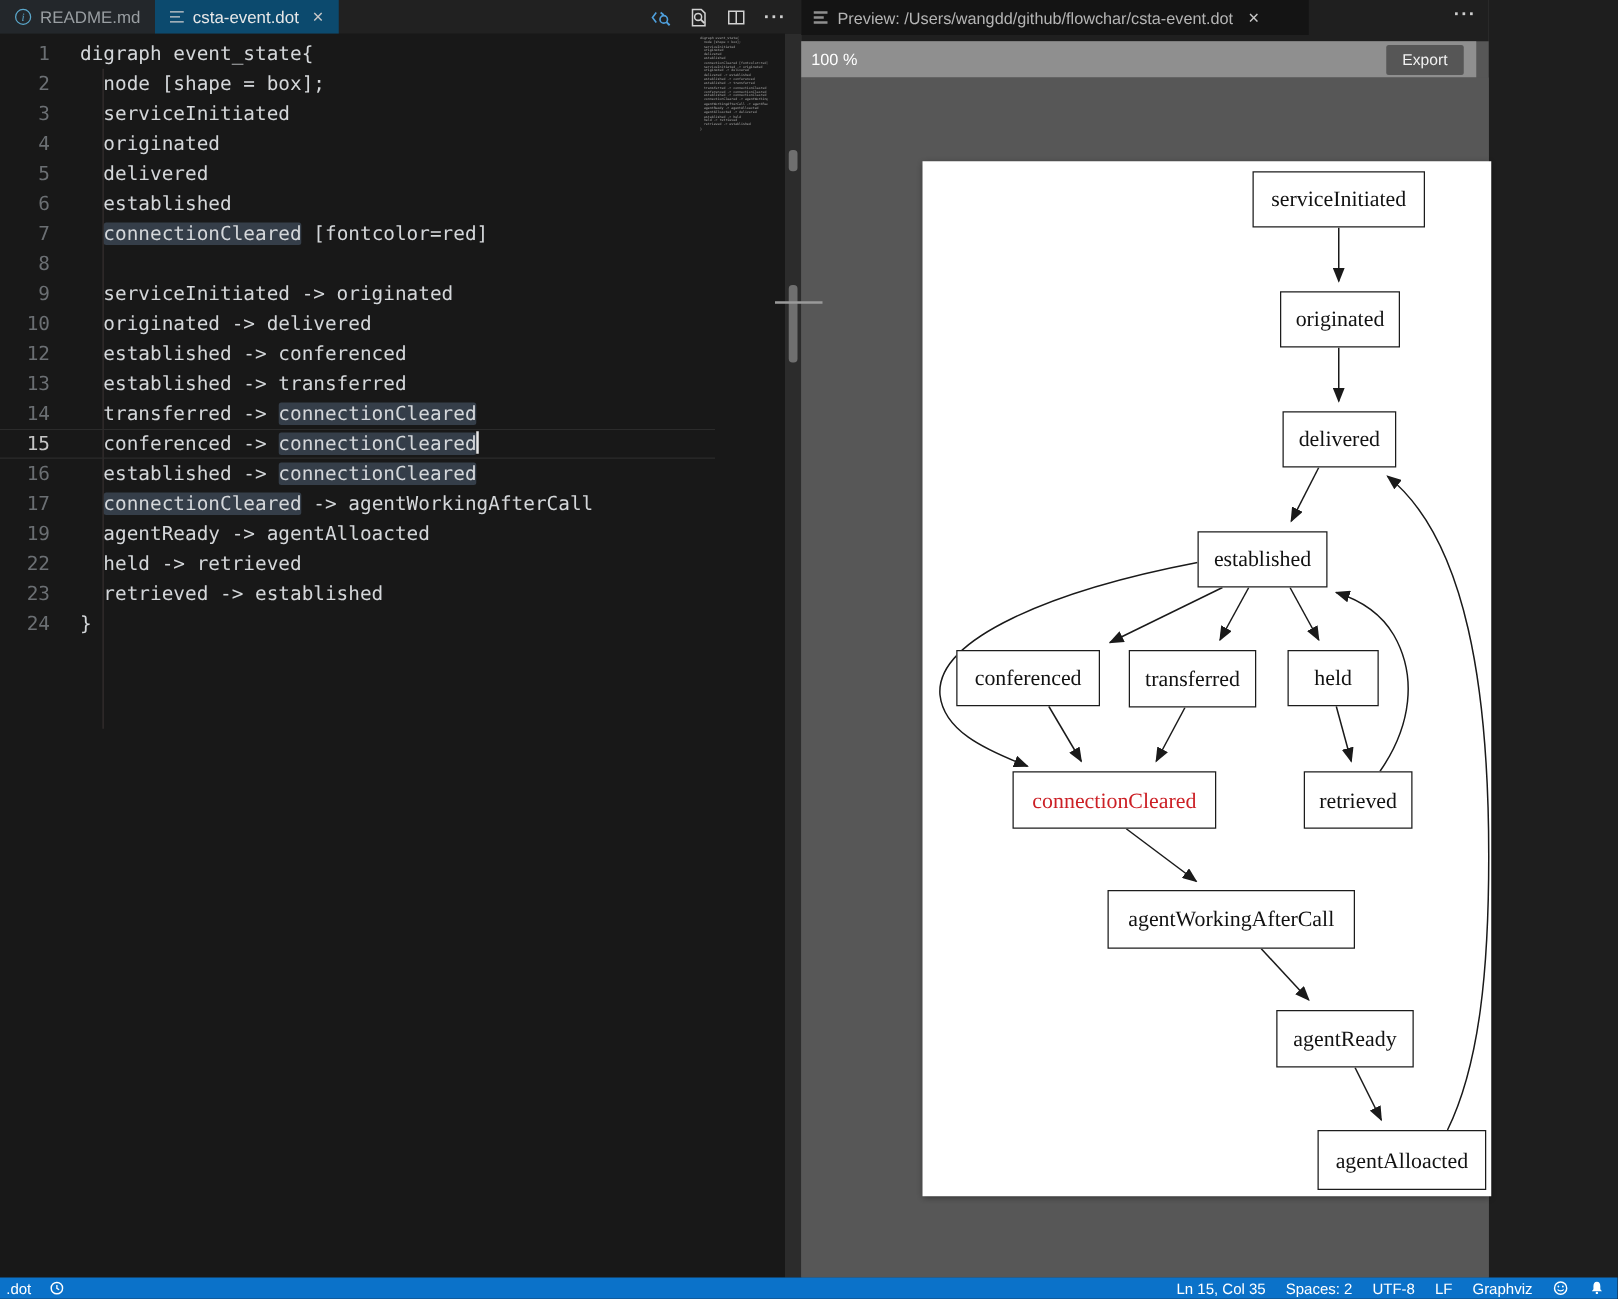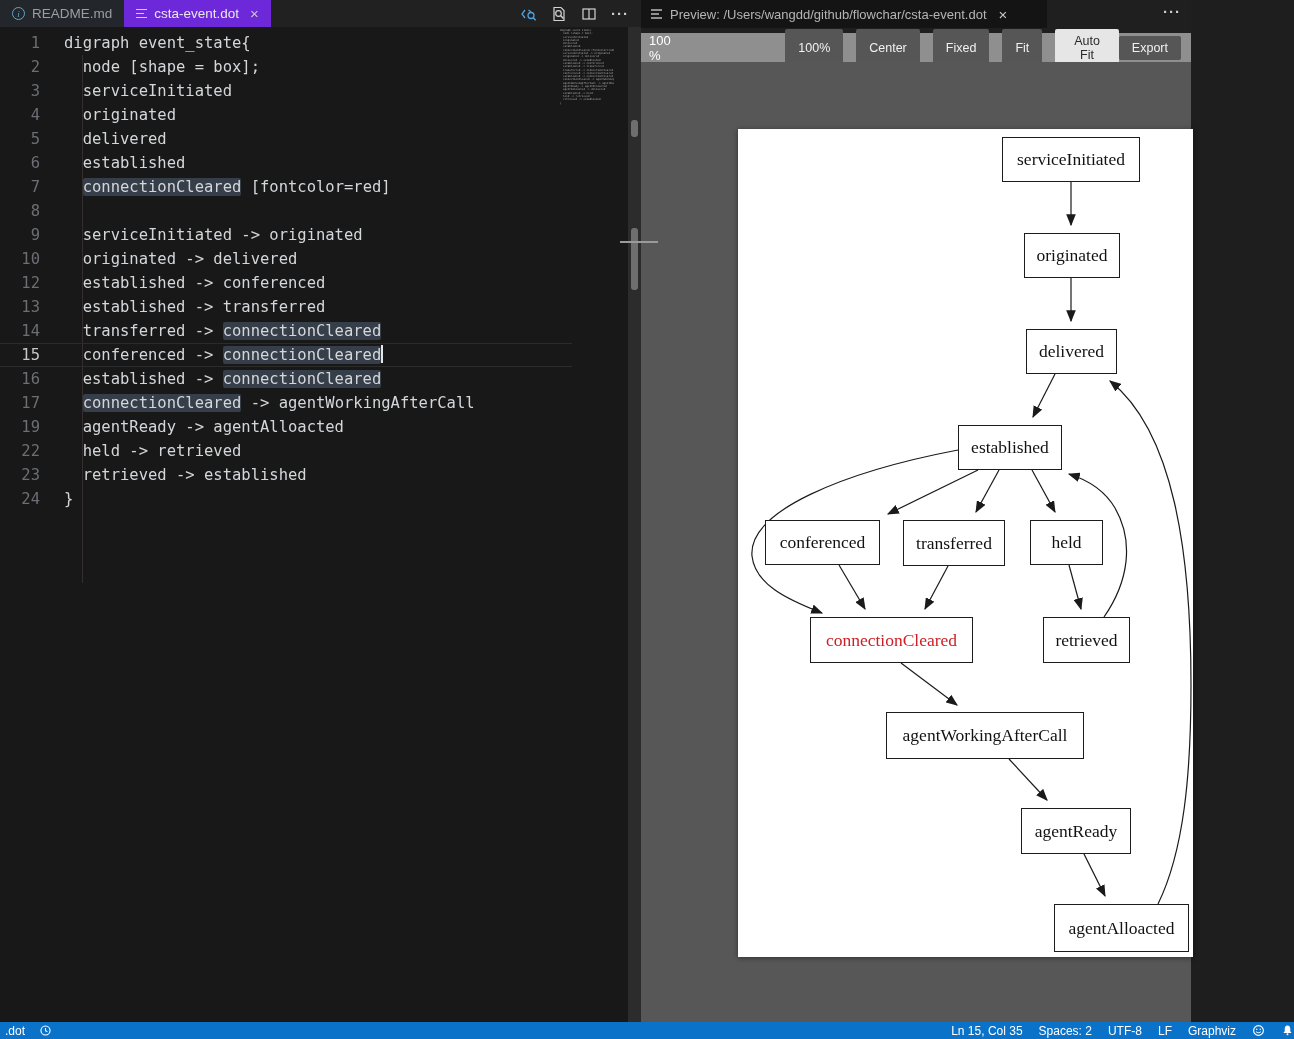--- a/index.html
+++ b/index.html
@@ -5,21 +5,21 @@
   * { margin:0; padding:0; box-sizing:border-box; }
   html,body { width:1294px; height:1039px; overflow:hidden; background:#1e1e1e;
               font-family:"Liberation Sans",sans-serif; }
 
   
   .editor-group { position:absolute; left:0; top:0; width:641px; height:1022px; background:#181818; }
   .tabbar { position:absolute; left:0; top:0; right:0; height:27px; background:#212121;
             display:flex; align-items:stretch; }
   .tab { display:flex; align-items:center; gap:7px; padding:0 12px; font-size:13.5px; cursor:pointer; }
   .tab.inactive { background:#23272b; color:#9a9fa3; }
-  .tab.active { background:#6d28d9; color:#e8e8e8; }
+  .tab.active { background:#0c4a6e; color:#e8e8e8; }
   .close-x { font-size:15px; color:#c8c8c8; margin-left:4px; }
   .info-icon { display:inline-flex; width:13px; height:13px; border:1px solid #5ba8cc; border-radius:50%;
                color:#5ba8cc; font-size:9px; align-items:center; justify-content:center;
                font-family:"Liberation Serif",serif; font-style:italic; }
   .list-icon { display:inline-flex; flex-direction:column; gap:2.5px; width:11px; }
   .list-icon i { display:block; height:1.6px; background:#d0d0d0; }
   .list-icon i:nth-child(1){ width:11px; } .list-icon i:nth-child(2){ width:8px; } .list-icon i:nth-child(3){ width:11px; }
   .list-icon.dim i { background:#8f8f8f; }
   .tab-actions { margin-left:auto; display:flex; align-items:center; gap:14px; padding-right:12px; }
   .tab-actions svg { display:block; }
@@ -43,42 +43,42 @@
   .scroll-handle { position:absolute; left:3px; width:7px; background:#6f6f6f; border-radius:3px; }
   .sash-dot { position:absolute; left:620px; top:241px; width:38px; height:2px; background:#9a9a9a; z-index:40; }
 
   
   .preview-group { position:absolute; left:641px; top:0; width:550px; height:1022px; background:#575757; }
   .p-tabbar { position:absolute; left:0; top:0; right:0; height:33px; background:#1f1f1f; }
   .p-tab { position:absolute; left:0; top:0; height:28px; width:406px; background:#141414;
            display:flex; align-items:center; gap:8px; padding:0 10px; }
   .p-title { color:#b5b5b5; font-size:13px; white-space:nowrap; }
   .p-more { position:absolute; right:10px; top:3px; }
-  .p-toolbar { position:absolute; left:0; top:33px; right:0; height:29px; background:#8f8f8f;
+  .p-toolbar { position:absolute; left:0; top:33px; right:10px; height:29px; background:#8f8f8f;
                display:flex; align-items:center; padding:0 8px; }
   .zoom-label { color:#ffffff; font-size:13px; }
   .tbtn-group { display:flex; gap:13px; margin-left:100px; }
   .tbtn { border:none; background:#565656; color:#f1f1f1; font-size:12.5px; padding:5px 13px;
           border-radius:2px; font-family:"Liberation Sans",sans-serif; cursor:pointer; }
   .tbtn.active { background:#e6e6e6; color:#2b2b2b; }
   .export-btn { margin-left:auto; margin-right:2px; }
 
   .p-content { position:absolute; left:0; top:62px; right:0; bottom:0; background:#575757; }
   .diagram-canvas { position:absolute; left:97px; top:67px; width:455px; height:828px; background:#ffffff;
                     box-shadow:0 1px 5px rgba(0,0,0,0.45); }
   .dnode { position:absolute; display:flex; align-items:center; justify-content:center;
            background:#fff; border:1px solid #1c1c1c; font-family:"Liberation Serif",serif;
            font-size:17.5px; color:#121212; }
   .edges-svg { position:absolute; left:0; top:0; pointer-events:none; }
 
   
   .statusbar { position:absolute; left:0; top:1022px; width:1294px; height:17px; background:#0b72c9;
                color:#ffffff; font-size:12px; display:flex; align-items:center; }
   .sb-left { display:flex; align-items:center; gap:14px; padding-left:5px; }
-  .sb-right { margin-left:auto; display:flex; align-items:center; gap:16px; }
+  .sb-right { margin-left:auto; display:flex; align-items:center; gap:16px; padding-right:10px; }
   .sb-item { white-space:nowrap; cursor:pointer; }
   .sb-icn { display:flex; align-items:center; cursor:pointer; }
 </style>
 </head>
 <body>
 
 <div class="editor-group">
   <div class="tabbar">
     <div class="tab inactive">
       <span class="info-icon">i</span>
@@ -155,27 +155,20 @@
           <i></i>
         </span>
       <span class="p-title">Preview: /Users/wangdd/github/flowchar/csta-event.dot</span>
       <span class="close-x">×</span>
     </div>
     <div class="p-more ellipsis">···</div>
   </div>
 
   <div class="p-toolbar">
     <span class="zoom-label">100 %</span>
-    <div class="tbtn-group">
-        <button class="tbtn">100%</button>
-        <button class="tbtn">Center</button>
-        <button class="tbtn">Fixed</button>
-        <button class="tbtn">Fit</button>
-        <button class="tbtn active">Auto Fit</button>
-      </div>
     <button class="tbtn export-btn">Export</button>
   </div>
 
   <div class="p-content">
     <div class="diagram-canvas">
       <svg class="edges-svg" width="455" height="828" viewBox="0 0 455 828">
         <defs>
           <marker id="arw" viewBox="0 0 10 8" refX="9" refY="4" markerWidth="10" markerHeight="8" orient="auto-start-reverse">
             <path d="M0,0 L10,4 L0,8 Z" fill="#1a1a1a"></path>
           </marker>

